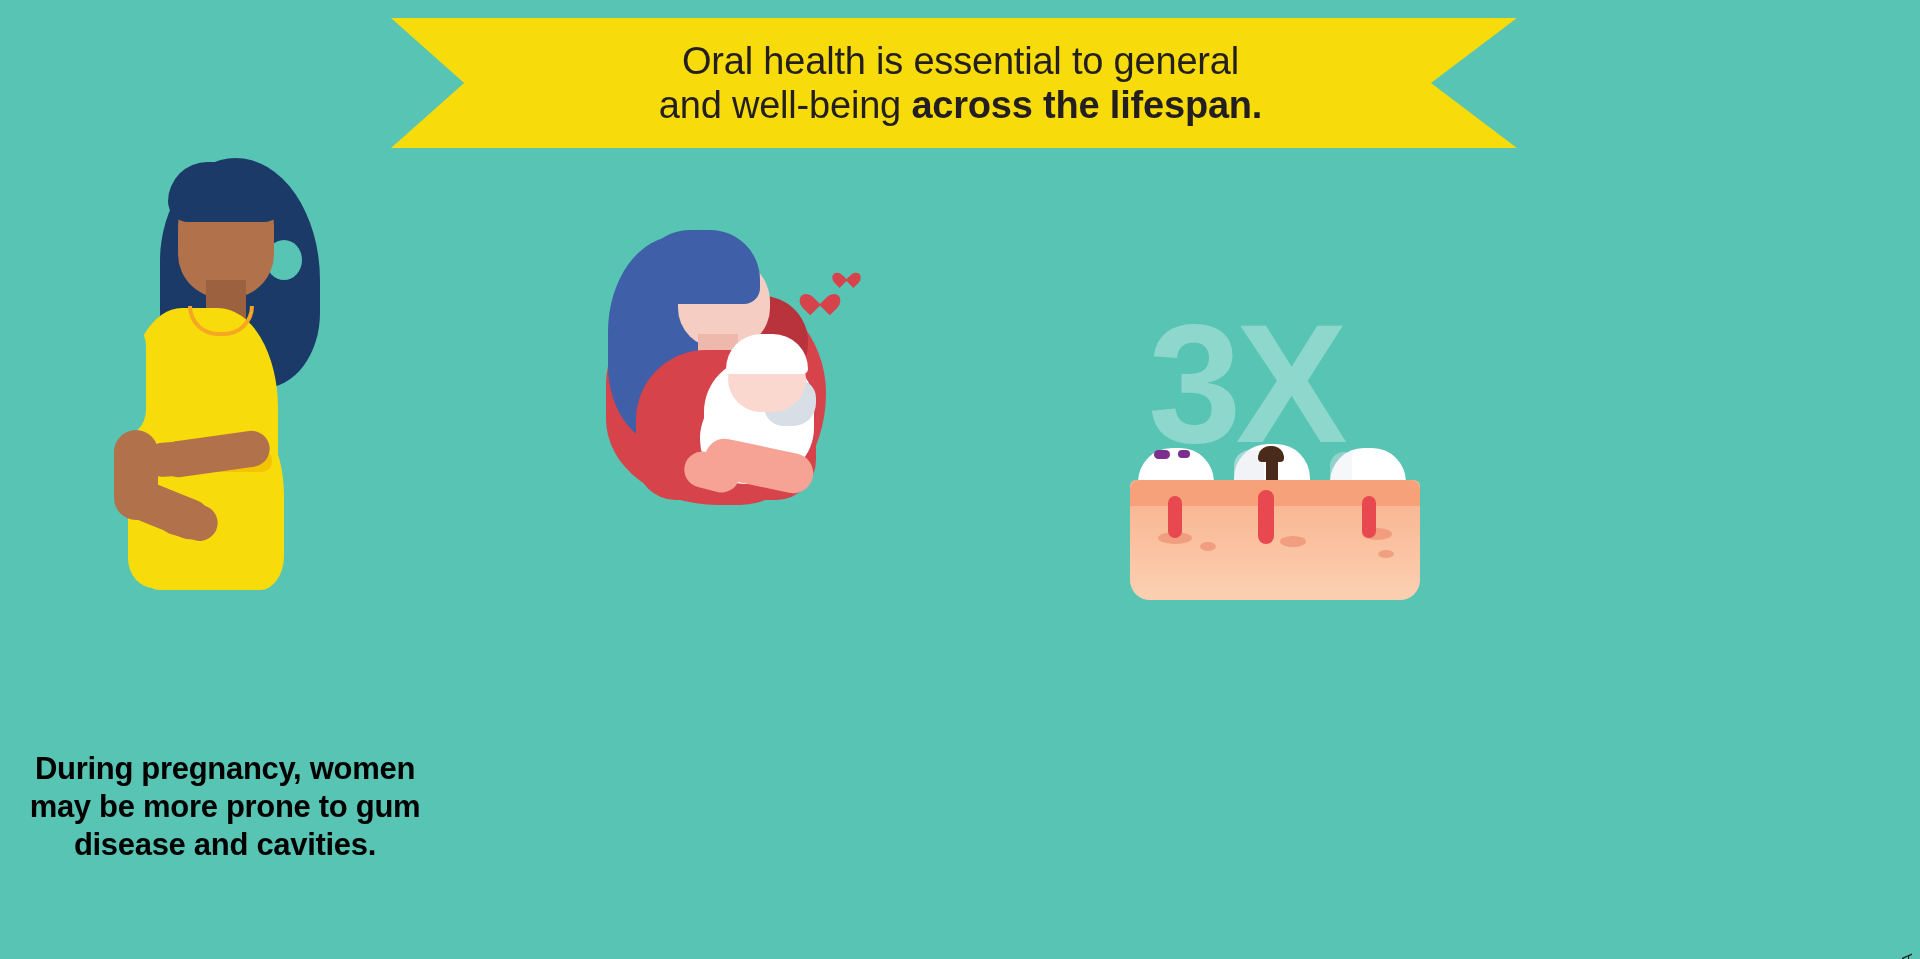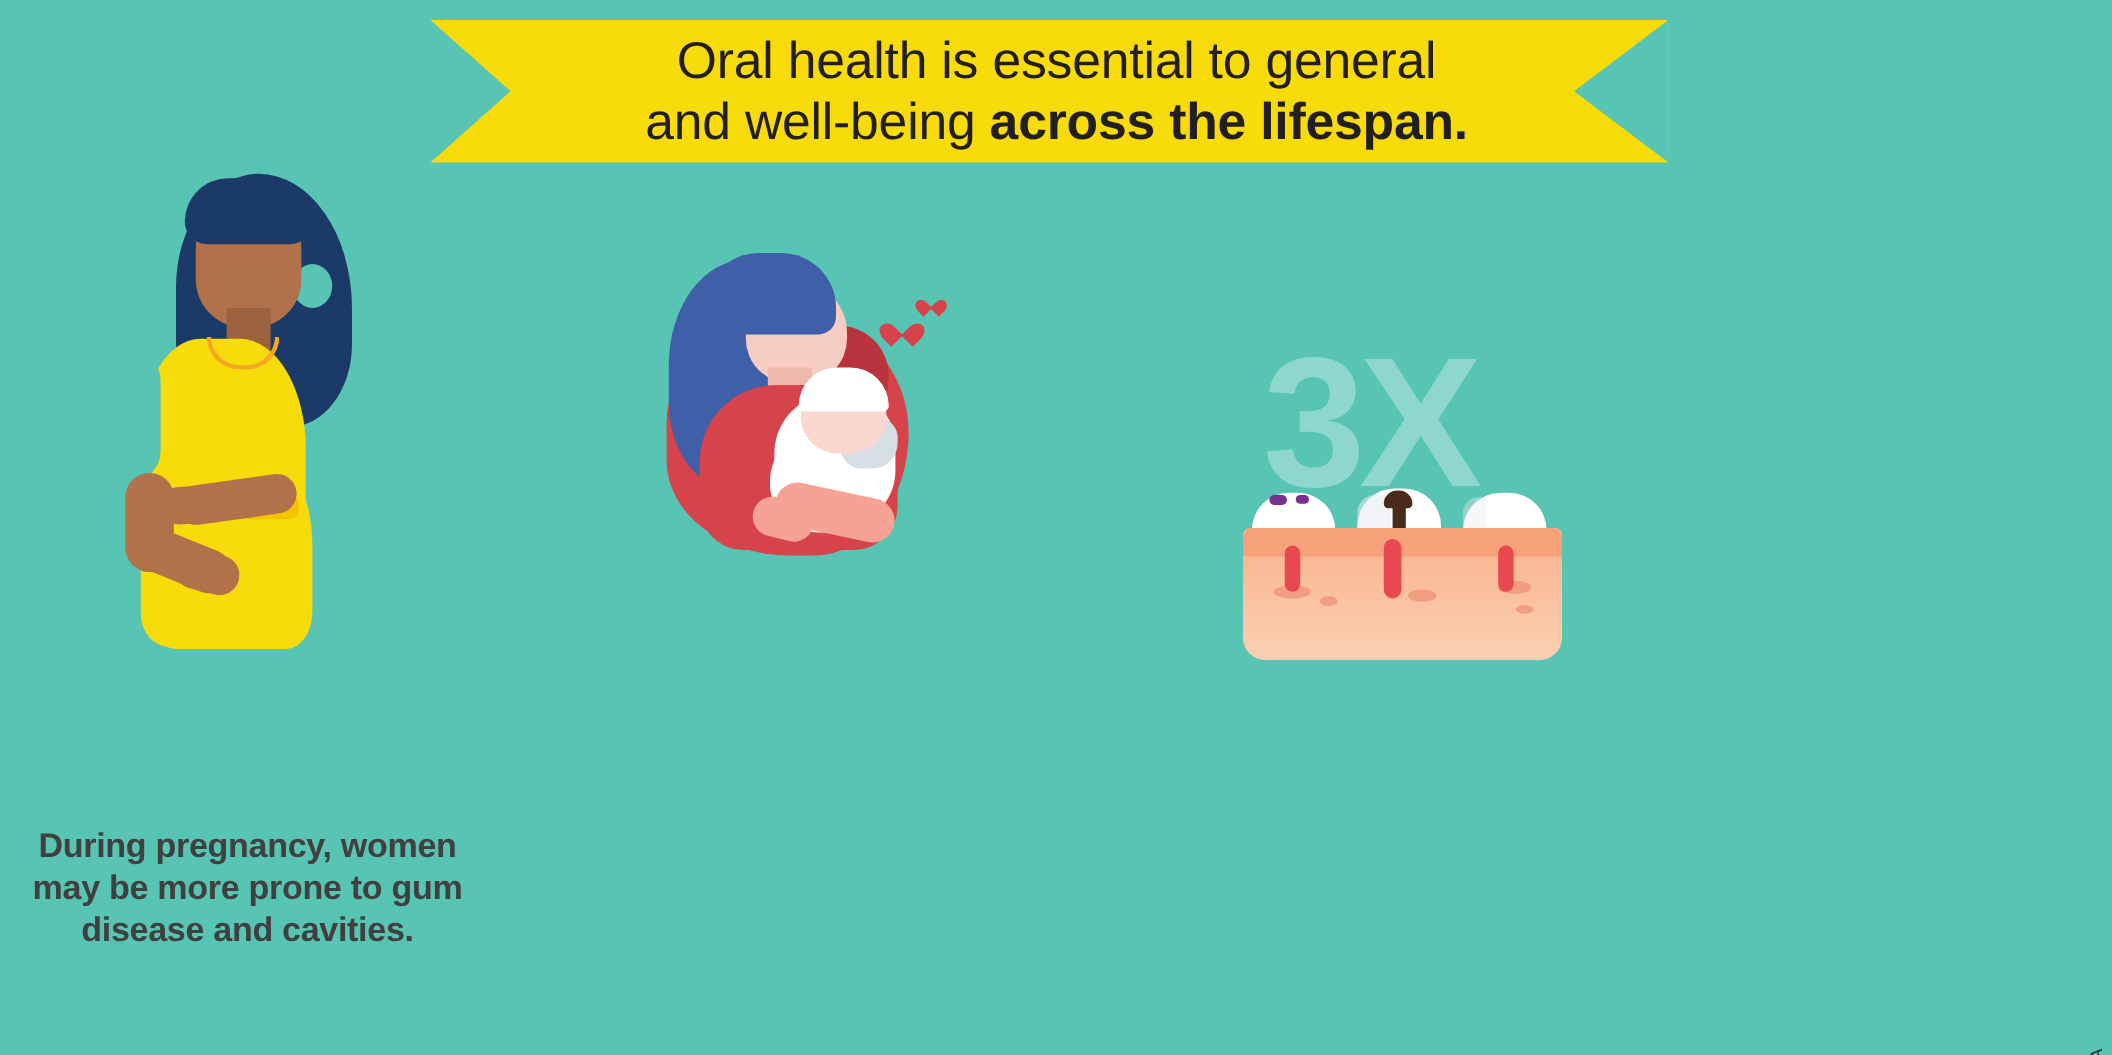--- a/index.html
+++ b/index.html
@@ -14,36 +14,36 @@
   
   .banner{
     position:absolute;left:391px;top:18px;width:1125px;height:130px;
     background:#f7db0b;
     -webkit-clip-path:polygon(0 0, 100% 0, 100% 100%, 0 100%, 7% 50%);
     clip-path:polygon(0% 0%, 100% 0%, 100% 100%, 0% 100%, 6.5% 50%);
     display:flex;align-items:center;justify-content:center;
   }
   .banner-inner{
     position:relative;z-index:3;text-align:center;
-    color:#231f20;font-size:47px;line-height:1.17;
+    color:#231f20;font-size:38px;line-height:1.17;
     font-weight:400;letter-spacing:-0.2px;padding-left:36px;padding-right:22px;
   }
   .banner-inner b{font-weight:700;}
   .notch-right{
     position:absolute;right:-1px;top:0;width:86px;height:130px;
     background:#57c4b4;
     -webkit-clip-path:polygon(100% 0, 100% 100%, 0 50%);
     clip-path:polygon(100% 0%, 100% 100%, 0% 50%);
     z-index:4;
   }
 
   
   .col{position:absolute;}
   .cap{
-    color:#404040;font-weight:700;text-align:center;
+    color:#000000;font-weight:700;text-align:center;
     font-size:31px;line-height:1.22;letter-spacing:-0.3px;
   }
 
   
   #col1{left:10px;top:150px;width:470px;}
   .fig1{position:relative;width:470px;height:300px;}
   .w1-hair-back{
     position:absolute;left:150px;top:8px;width:160px;height:230px;
     background:#1b3a68;border-radius:80px 90px 60px 60px/110px 130px 80px 80px;
   }

